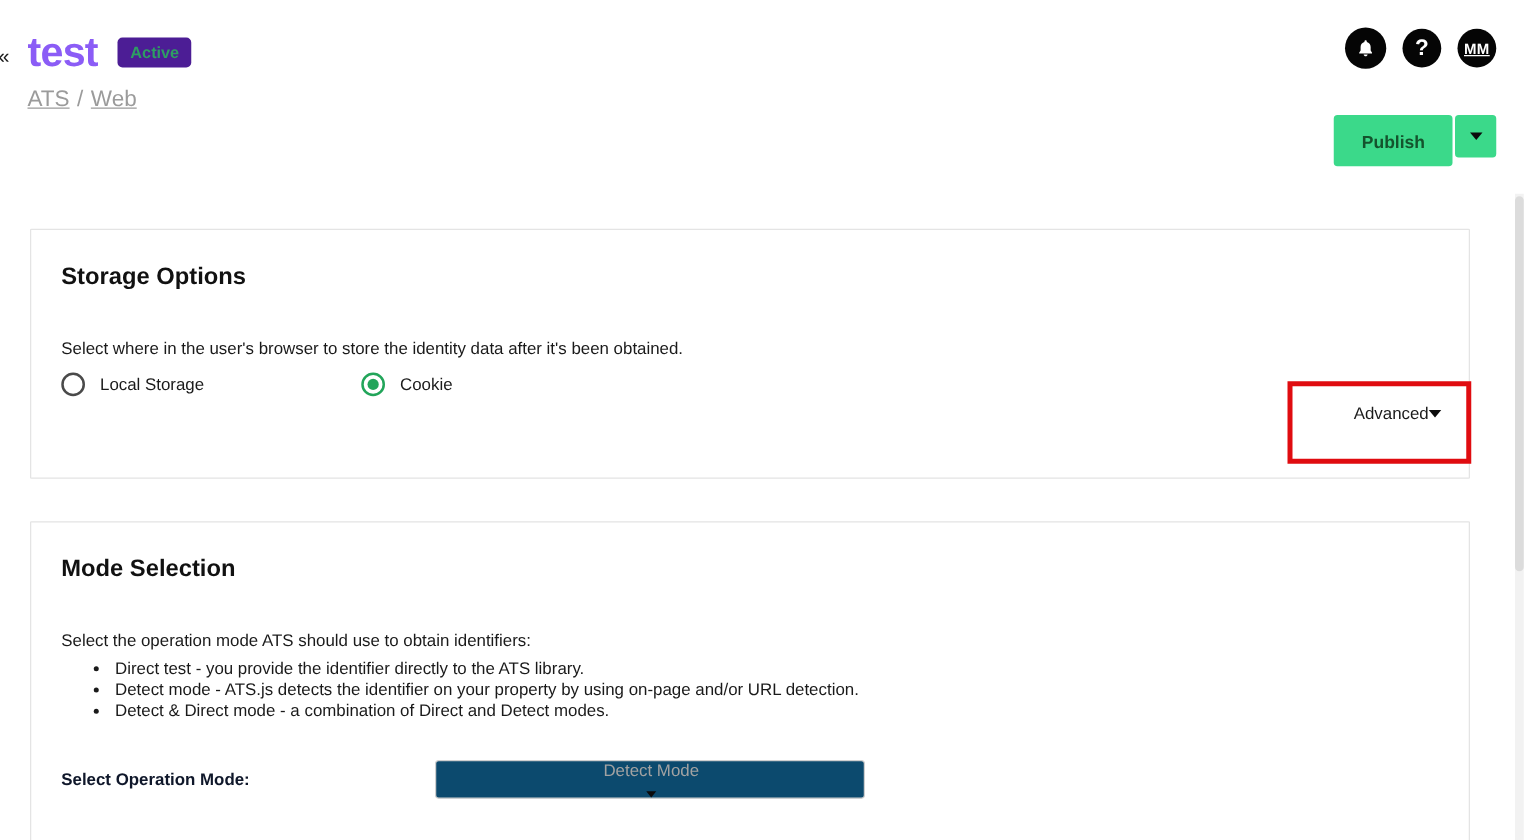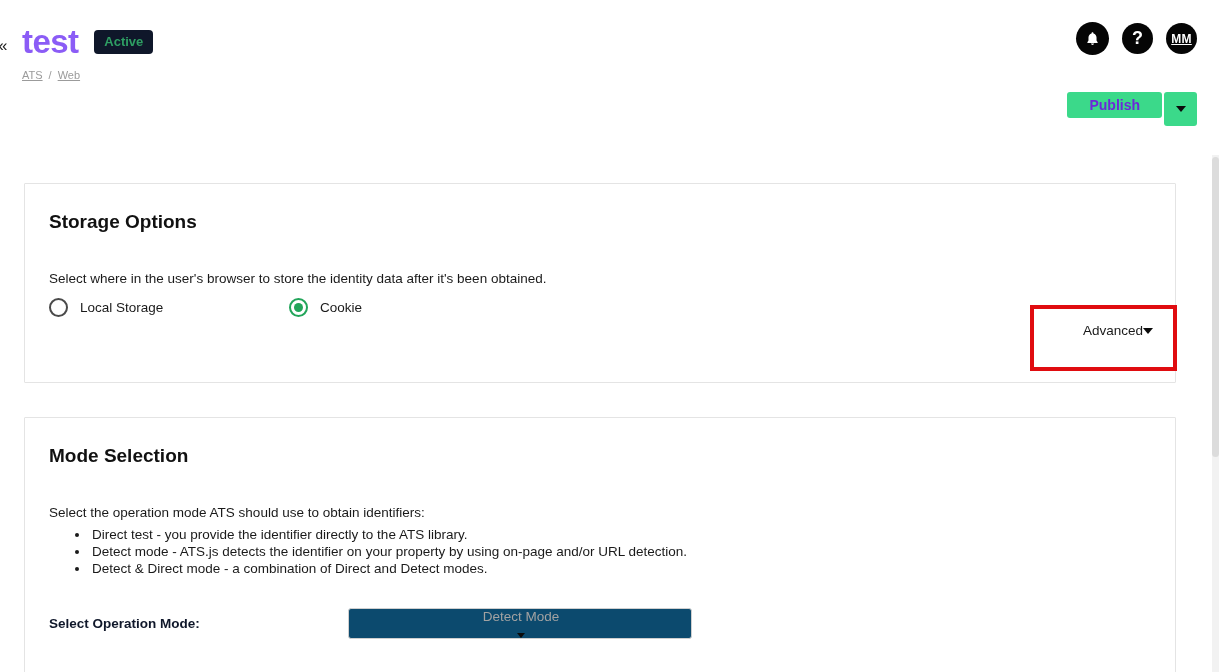--- a/index.html
+++ b/index.html
@@ -55,34 +55,34 @@
 
   .page-title {
     font-size: 33px;
     font-weight: bold;
     letter-spacing: -0.6px;
     color: #8b5cf6;
     line-height: 40px;
   }
 
   .status-badge {
-    background: #0f172a;
+    background: #4c1d95;
     color: #2e9e63;
     font-size: 13px;
     font-weight: bold;
     padding: 5px 10px 6px;
     border-radius: 4px;
     line-height: 1;
   }
 
   .breadcrumb {
     position: absolute;
     left: 22px;
     top: 69px;
-    font-size: 11px;
+    font-size: 18px;
     color: #9b9b9b;
     display: flex;
     align-items: center;
     gap: 6px;
   }
   .breadcrumb a {
     color: #9b9b9b;
     text-decoration: underline;
     cursor: pointer;
   }
@@ -113,27 +113,27 @@
   .publish-group {
     position: absolute;
     right: 24px;
     top: 92px;
     display: flex;
     align-items: stretch;
     gap: 2px;
   }
   .publish-btn {
     background: #3bd98a;
-    color: #6d28d9;
+    color: #14532d;
     font-size: 14px;
     font-weight: bold;
     border: none;
     border-radius: 3px;
     padding: 0 22px;
-    height: 26px;
+    height: 41px;
     cursor: pointer;
     font-family: "Liberation Sans", sans-serif;
   }
   .publish-caret {
     background: #3bd98a;
     border: none;
     border-radius: 3px;
     width: 33px;
     height: 34px;
     display: flex;

